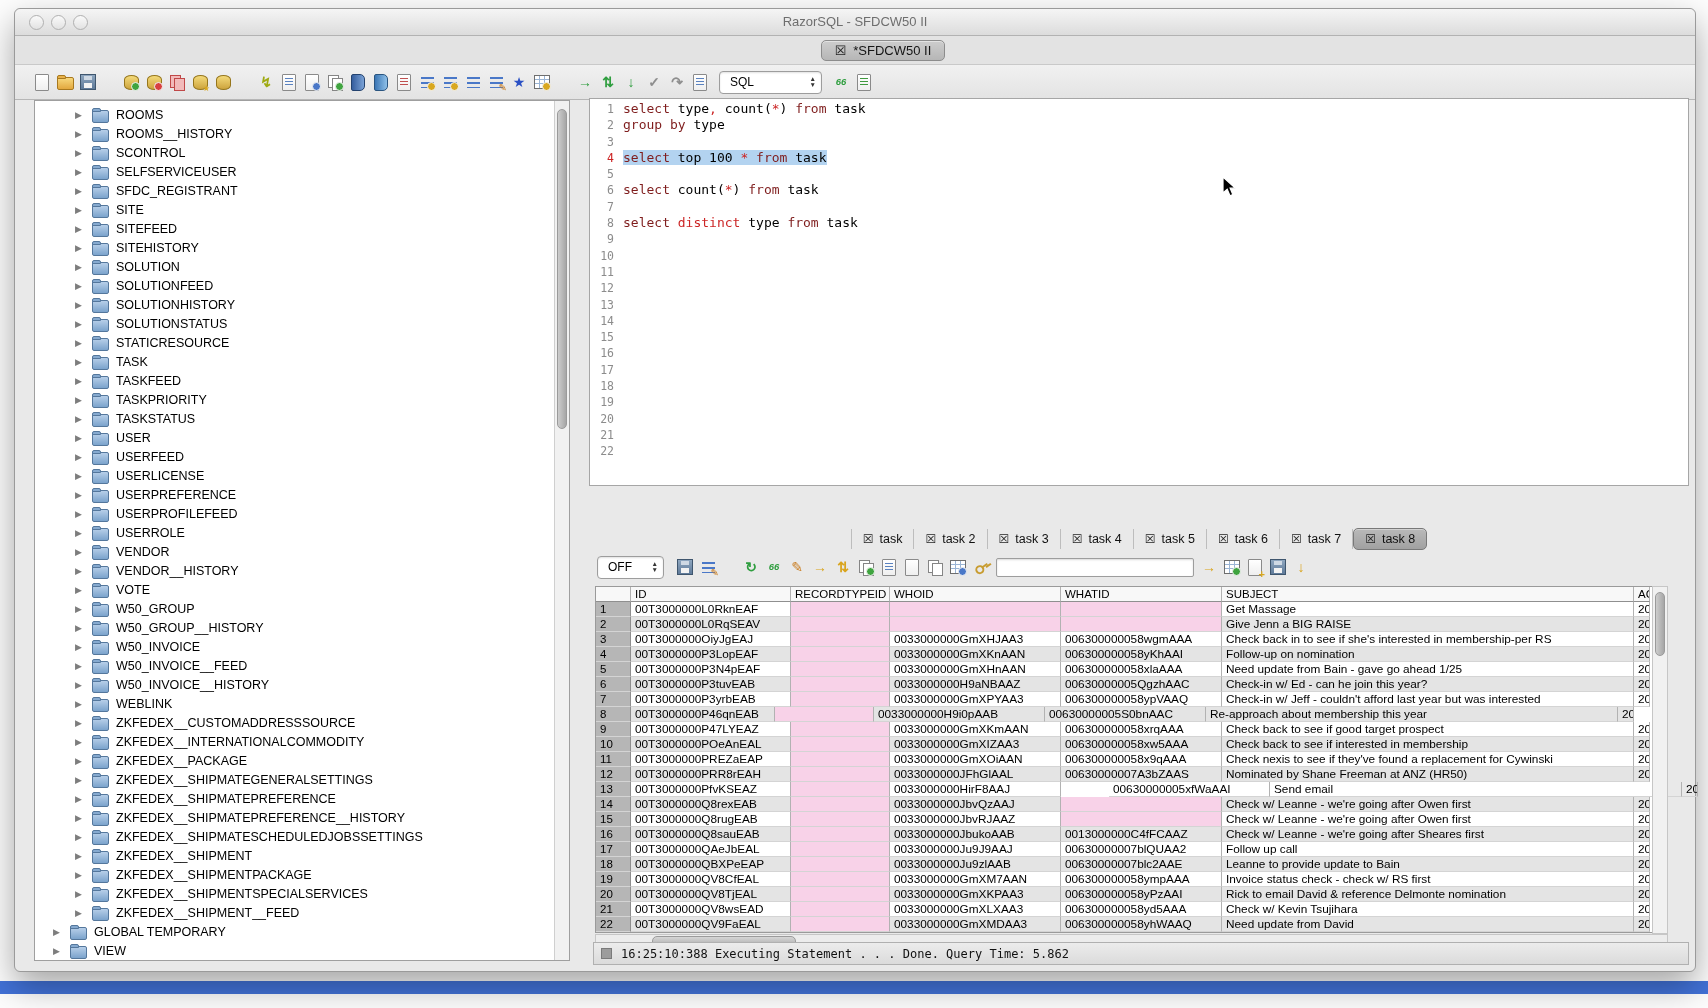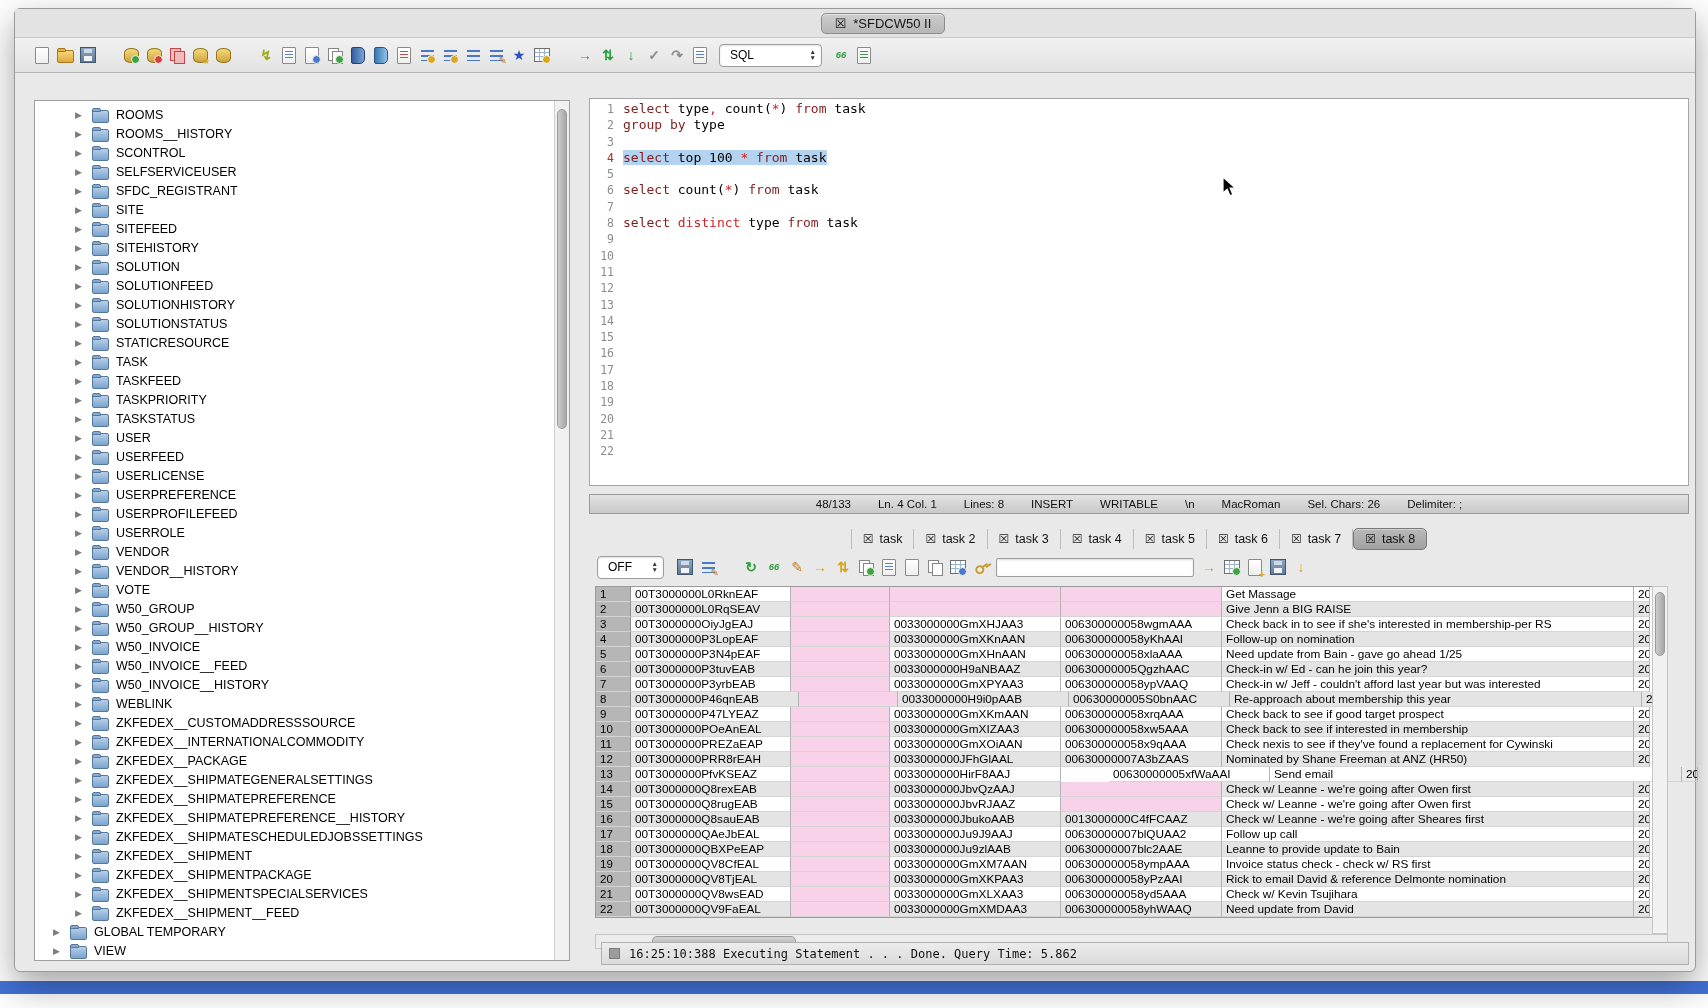--- a/index.html
+++ b/index.html
@@ -121,34 +121,42 @@
   .numcell{background:#b6b6b6;border-right:1px solid #8e8e8e;font-size:11.5px}
   .alt .gcell:not(.numcell):not(.pink){background:#e4e4e4}
   .pink{background:#f8d2e8 !important}
   .grid-vsb{position:absolute;left:1063px;top:488px;width:14px;height:346px;background:#f1f1f1;border:1px solid #c6c6c6}
   .grid-vsb .thumb{position:absolute;left:2px;right:2px;top:5px;height:62px;border-radius:6px;
                    background:linear-gradient(90deg,#cdcdcd,#a6a6a6);border:1px solid #9a9a9a}
   .hsb{position:absolute;left:6px;top:836px;width:1071px;height:13px;background:#ececec;border:1px solid #c6c6c6}
   .hsb .thumb{position:absolute;top:1px;height:9px;left:56px;width:142px;border-radius:5px;
               background:linear-gradient(#d6d6d6,#ababab);border:1px solid #9a9a9a}
 
-  .qstatus{position:absolute;left:12px;right:0;bottom:2px;height:21px;background:linear-gradient(#ececec,#dbdbdb);
+  .qstatus{position:absolute;left:4px;right:0;bottom:2px;height:21px;background:linear-gradient(#ececec,#dbdbdb);
            border:1px solid #b0b0b0;display:flex;align-items:center;gap:9px;padding-left:7px;
            font-family:"DejaVu Sans Mono",monospace;font-size:12px;color:#111}
   .qsq{width:9px;height:9px;background:#9c9c9c;border:1px solid #7a7a7a;flex:none}
 
   .cursor{position:absolute;left:1222px;top:176px;z-index:60}
 </style>
 </head>
 <body>
 
 <div class="stage">
   <div class="blue-strip"></div>
 
   <div class="window">
+    <div class="titlebar">
+      <div class="traffic">
+        <span class="tl"></span>
+        <span class="tl"></span>
+        <span class="tl"></span>
+      </div>
+      <span class="title">RazorSQL - SFDCW50 II</span>
+    </div>
 
     <div class="tabstrip">
       <div class="wintab">
         <span class="boxx">☒</span>
         <span>*SFDCW50 II</span>
       </div>
     </div>
 
     <div class="toolbar">
       <span class="tbicons" id="tb-left">
@@ -663,31 +671,20 @@
             <div class="ed-line">
               <span class="gutter">21</span>
               <span class="code"></span>
             </div>
             <div class="ed-line">
               <span class="gutter">22</span>
               <span class="code"></span>
             </div>
           </div>
 
-        <div class="ed-status" id="edstatus">
-            <span>48/133</span>
-            <span>Ln. 4 Col. 1</span>
-            <span>Lines: 8</span>
-            <span>INSERT</span>
-            <span>WRITABLE</span>
-            <span>\n</span>
-            <span>MacRoman</span>
-            <span>Sel. Chars: 26</span>
-            <span>Delimiter: ;</span>
-          </div>
 
         <div class="rtabs" id="rtabs">
             <div class="rtab">
               <span class="boxx">☒</span>
               <span>task</span>
             </div>
             <div class="rtab">
               <span class="boxx">☒</span>
               <span>task 2</span>
             </div>
@@ -781,20 +778,29 @@
               <span class="ic">
                 <span class="k-floppy"></span>
               </span>
               <span class="ic">
                 <span class="gl g-gold">↓</span>
               </span>
             </span>
         </div>
 
         <div class="grid" id="grid">
+            <div class="grow ghead">
+              <span class="gcell" style="width: 35px;"></span>
+              <span class="gcell" style="width: 160px;">ID</span>
+              <span class="gcell" style="width: 99px;">RECORDTYPEID</span>
+              <span class="gcell" style="width: 171px;">WHOID</span>
+              <span class="gcell" style="width: 161px;">WHATID</span>
+              <span class="gcell" style="width: 412px;">SUBJECT</span>
+              <span class="gcell" style="width: 16px;">AC</span>
+            </div>
             <div class="grow">
               <span class="gcell numcell" style="width: 35px;">1</span>
               <span class="gcell" style="width: 160px;">00T3000000L0RknEAF</span>
               <span class="gcell pink" style="width: 99px;"></span>
               <span class="gcell pink" style="width: 171px;"></span>
               <span class="gcell pink" style="width: 161px;"></span>
               <span class="gcell" style="width: 412px;">Get Massage</span>
               <span class="gcell" style="width: 16px;">200</span>
             </div>
             <div class="grow alt">
@@ -846,21 +852,21 @@
               <span class="gcell numcell" style="width: 35px;">7</span>
               <span class="gcell" style="width: 160px;">00T3000000P3yrbEAB</span>
               <span class="gcell pink" style="width: 99px;"></span>
               <span class="gcell" style="width: 171px;">0033000000GmXPYAA3</span>
               <span class="gcell" style="width: 161px;">006300000058ypVAAQ</span>
               <span class="gcell" style="width: 412px;">Check-in w/ Jeff - couldn't afford last year but was interested</span>
               <span class="gcell" style="width: 16px;">200</span>
             </div>
             <div class="grow alt">
               <span class="gcell numcell" style="width: 35px;">8</span>
-              <span class="gcell" style="width: 168px;">00T3000000P46qnEAB</span>
+              <span class="gcell" style="width: 144px;">00T3000000P46qnEAB</span>
               <span class="gcell pink" style="width: 99px;"></span>
               <span class="gcell" style="width: 171px;">0033000000H9i0pAAB</span>
               <span class="gcell" style="width: 161px;">00630000005S0bnAAC</span>
               <span class="gcell" style="width: 412px;">Re-approach about membership this year</span>
               <span class="gcell" style="width: 16px;">200</span>
             </div>
             <div class="grow">
               <span class="gcell numcell" style="width: 35px;">9</span>
               <span class="gcell" style="width: 160px;">00T3000000P47LYEAZ</span>
               <span class="gcell pink" style="width: 99px;"></span>

